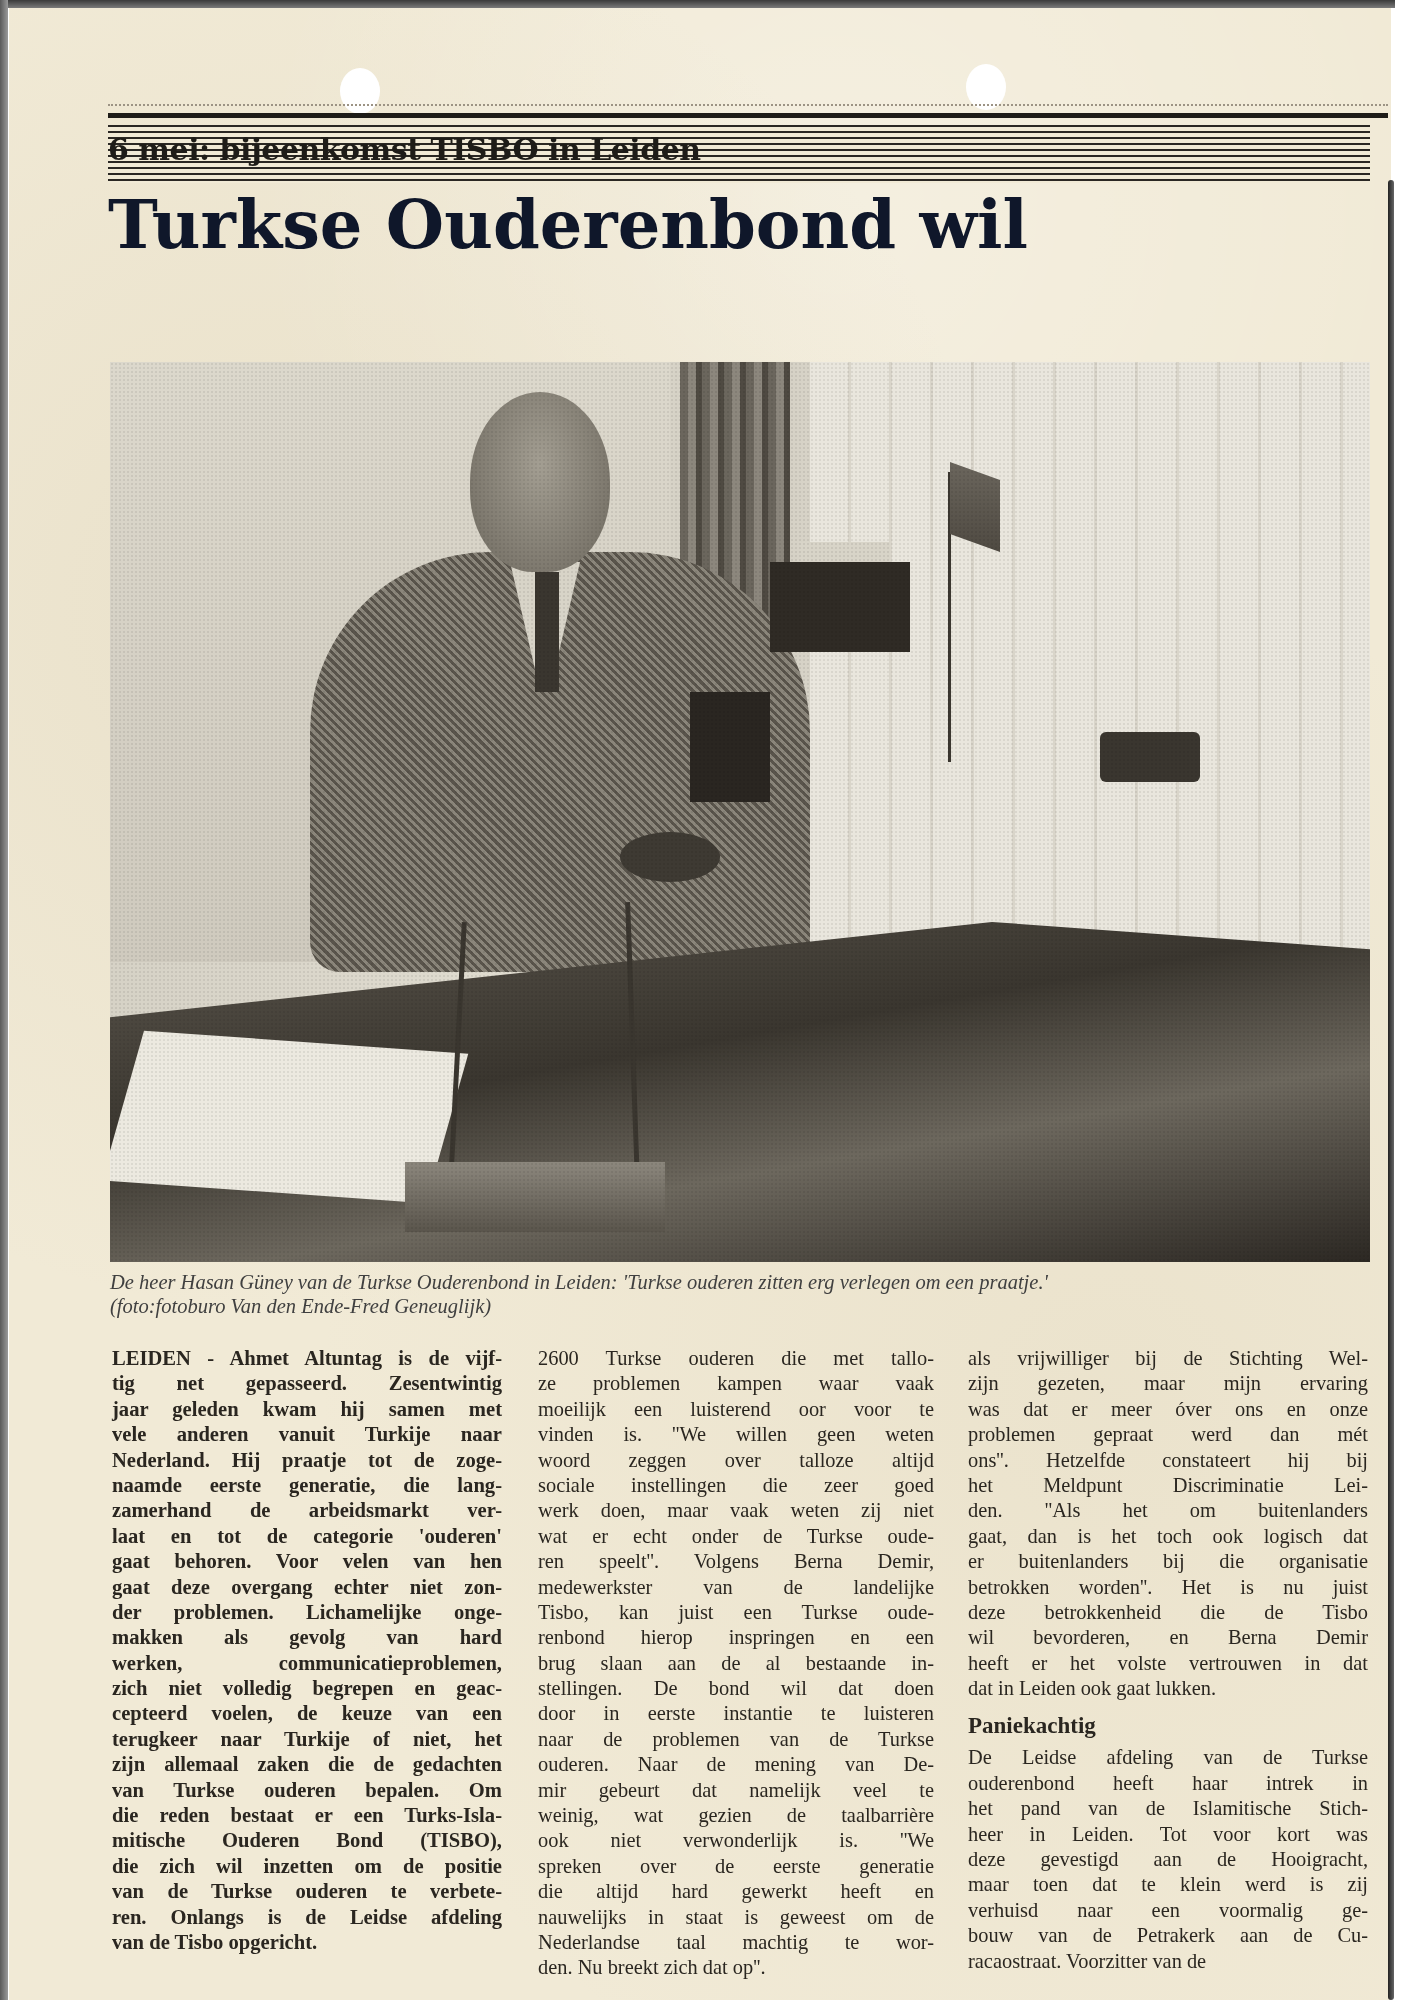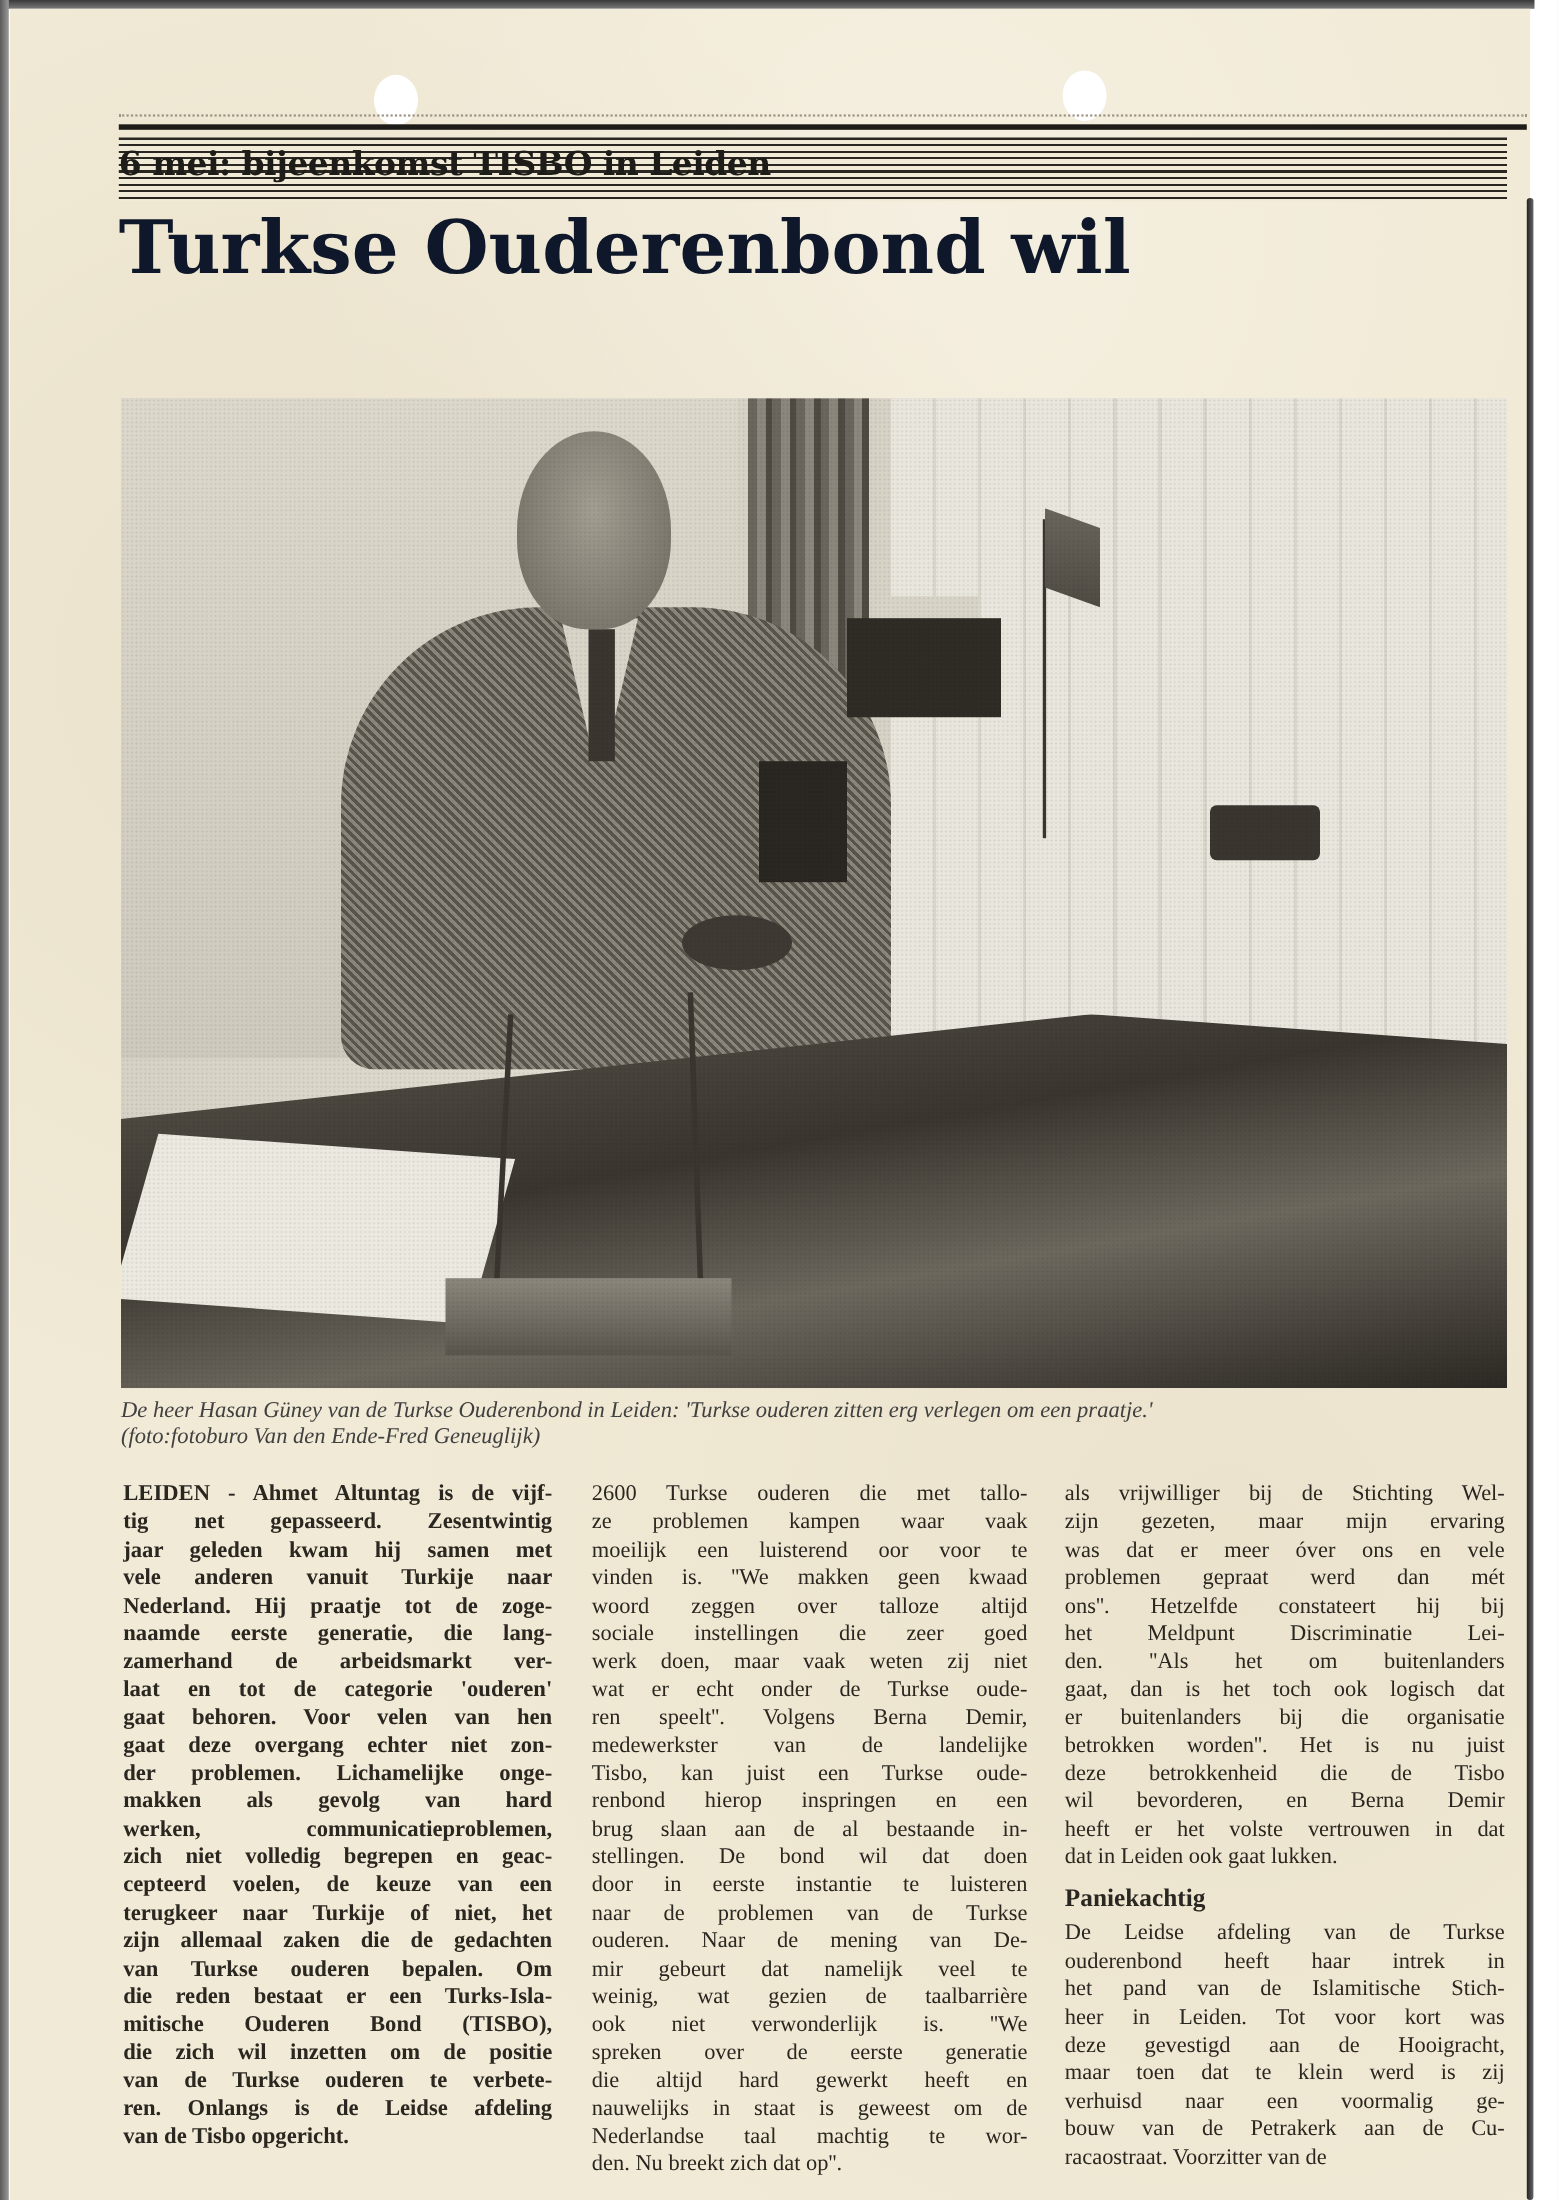--- a/index.html
+++ b/index.html
@@ -206,21 +206,21 @@
     <span class="ln">mitische Ouderen Bond (TISBO),</span>
     <span class="ln">die zich wil inzetten om de positie</span>
     <span class="ln">van de Turkse ouderen te verbete-</span>
     <span class="ln">ren. Onlangs is de Leidse afdeling</span>
     <span class="ln last">van de Tisbo opgericht.</span>
   </div>
 <div class="col col-2" id="col2">
     <span class="ln">2600 Turkse ouderen die met tallo-</span>
     <span class="ln">ze problemen kampen waar vaak</span>
     <span class="ln">moeilijk een luisterend oor voor te</span>
-    <span class="ln">vinden is. ''We makken geen kwaad</span>
+    <span class="ln">vinden is. ''We willen geen weten</span>
     <span class="ln">woord zeggen over talloze altijd</span>
     <span class="ln">sociale instellingen die zeer goed</span>
     <span class="ln">werk doen, maar vaak weten zij niet</span>
     <span class="ln">wat er echt onder de Turkse oude-</span>
     <span class="ln">ren speelt''. Volgens Berna Demir,</span>
     <span class="ln">medewerkster van de landelijke</span>
     <span class="ln">Tisbo, kan juist een Turkse oude-</span>
     <span class="ln">renbond hierop inspringen en een</span>
     <span class="ln">brug slaan aan de al bestaande in-</span>
     <span class="ln">stellingen. De bond wil dat doen</span>
@@ -233,21 +233,21 @@
     <span class="ln">spreken over de eerste generatie</span>
     <span class="ln">die altijd hard gewerkt heeft en</span>
     <span class="ln">nauwelijks in staat is geweest om de</span>
     <span class="ln">Nederlandse taal machtig te wor-</span>
     <span class="ln last">den. Nu breekt zich dat op''.</span>
   </div>
 <div class="col col-3" id="col3">
   <div id="col3a">
       <span class="ln">als vrijwilliger bij de Stichting Wel-</span>
       <span class="ln">zijn gezeten, maar mijn ervaring</span>
-      <span class="ln">was dat er meer óver ons en vele</span>
+      <span class="ln">was dat er meer óver ons en onze</span>
       <span class="ln">problemen gepraat werd dan mét</span>
       <span class="ln">ons''. Hetzelfde constateert hij bij</span>
       <span class="ln">het Meldpunt Discriminatie Lei-</span>
       <span class="ln">den. ''Als het om buitenlanders</span>
       <span class="ln">gaat, dan is het toch ook logisch dat</span>
       <span class="ln">er buitenlanders bij die organisatie</span>
       <span class="ln">betrokken worden''. Het is nu juist</span>
       <span class="ln">deze betrokkenheid die de Tisbo</span>
       <span class="ln">wil bevorderen, en Berna Demir</span>
       <span class="ln">heeft er het volste vertrouwen in dat</span>

